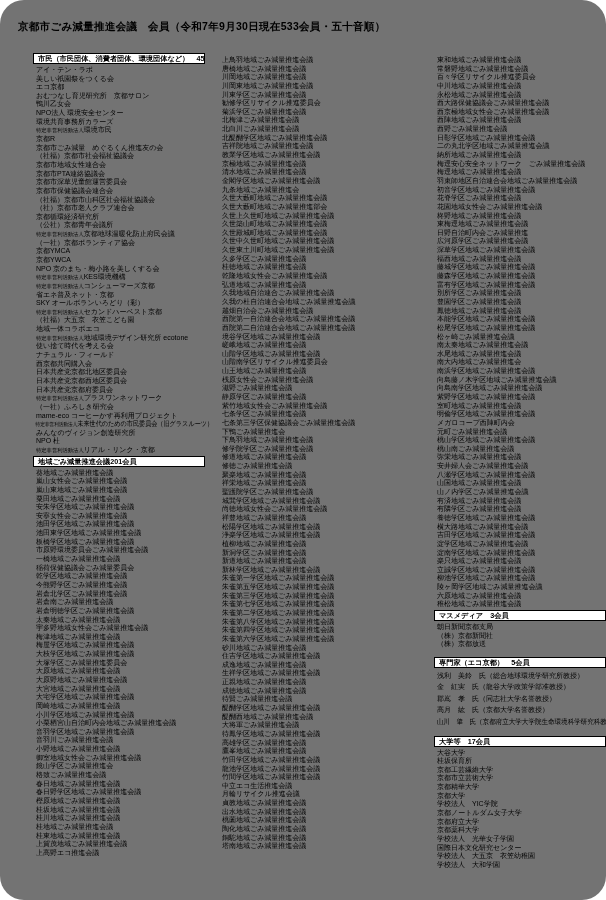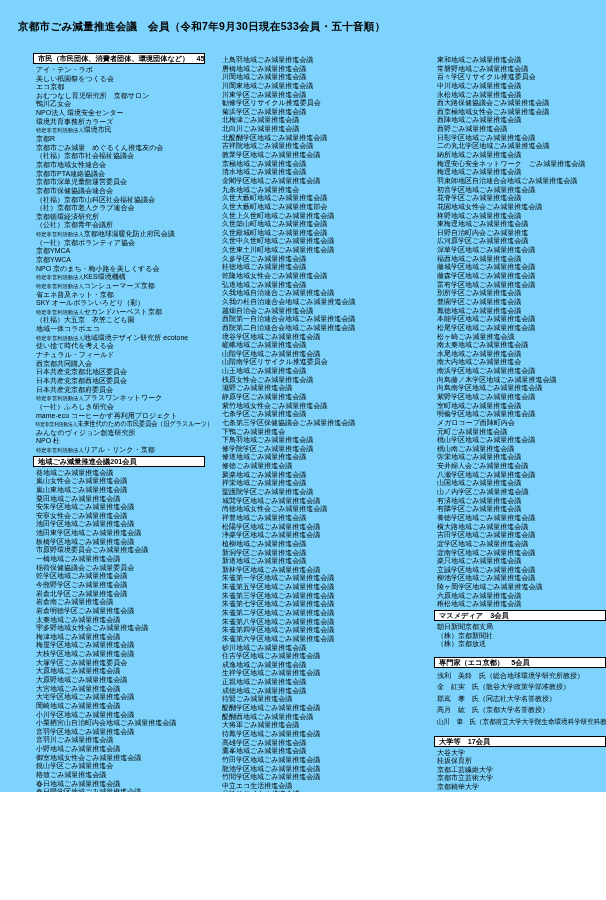--- a/index.html
+++ b/index.html
@@ -1,17 +1,17 @@
 <!DOCTYPE html>
 <html><head>
 <meta charset="utf-8">
 <style>
   html,body{margin:0;padding:0;background:#fff;}
   body{width:606px;height:900px;font-family:"Liberation Sans","DejaVu Sans",sans-serif;color:#000;}
-  .page{position:relative;width:606px;height:792px;background:#7dd3fc;overflow:hidden;}
+  .page{position:relative;width:606px;height:900px;background:#737373;overflow:hidden;border-radius:24px;}
   .doc-title{position:absolute;left:18px;top:20px;font-size:10.5px;font-weight:bold;white-space:nowrap;letter-spacing:.3px;}
   .col{position:absolute;}
   #col1{left:33px;top:52px;width:180px;}
   #col2{left:219px;top:56px;width:180px;}
   #col3{left:398px;top:56px;width:186px;margin-left:36px;}
   .list-item{font-size:7px;line-height:8.65px;height:8.65px;white-space:nowrap;overflow:visible;padding-left:3px;}
   .list-item .pfx{font-size:5.3px;}
   .expert-item{font-size:7px;line-height:11.6px;height:11.6px;white-space:nowrap;padding-left:3px;}
   .section-header{box-sizing:border-box;border:1px solid #000;font-weight:bold;font-size:7.2px;line-height:9.4px;height:11.4px;padding:0 4px;margin:1px 0 1.5px 0;width:172px;white-space:nowrap;overflow:hidden;background:#fff;}
   .gap{height:7px;}

